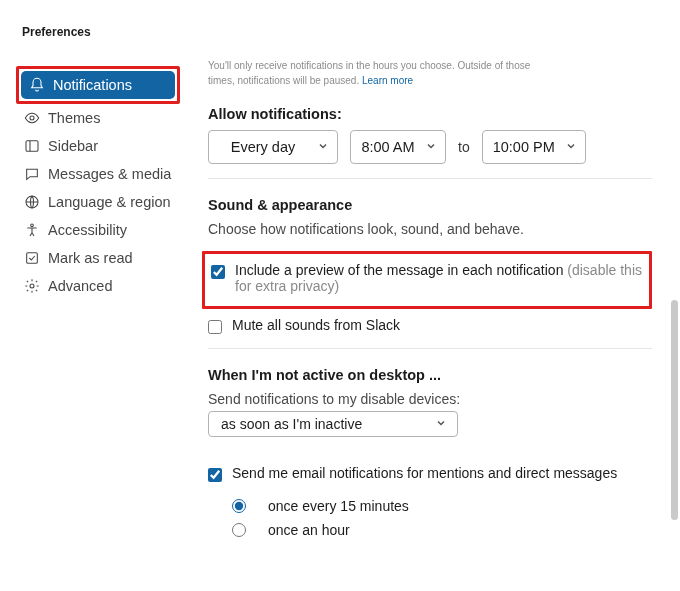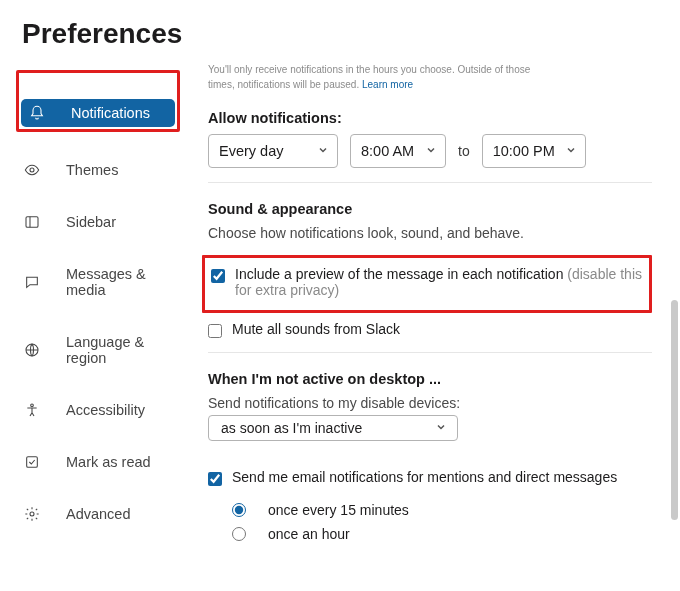--- a/index.html
+++ b/index.html
@@ -1,32 +1,32 @@
 <!DOCTYPE html>
 <html><head>
   <meta charset="utf-8">
   <style>
     * { box-sizing: border-box; margin: 0; padding: 0; }
     body { font-family: -apple-system, BlinkMacSystemFont, "Segoe UI", Helvetica, Arial, sans-serif; font-size: 14px; color: #1d1c1d; width: 680px; height: 591px; overflow: hidden; position: relative; background: #fff; }
     .header { display: flex; align-items: center; justify-content: space-between; padding: 18px 22px 10px 22px; }
-    .title { font-size: 28px; font-weight: 800; }
+    .title { font-size: 12px; font-weight: 800; }
     .close { font-size: 20px; color: #555; line-height: 1; cursor: pointer; padding: 4px; }
     .layout { display: flex; height: 540px; }
     .sidebar { width: 190px; padding: 10px 10px 0 16px; }
     .side-wrap { border: 3px solid #e01e1e; border-radius: 2px; padding: 2px; }
-    .nav-item { display: flex; align-items: center; gap: 26px; padding: 6px 8px; border-radius: 5px; color: #474747; cursor: pointer; font-size: 14.5px; margin-top: 24px; }
+    .nav-item { display: flex; align-items: center; gap: 8px; padding: 6px 8px; border-radius: 5px; color: #474747; cursor: pointer; font-size: 14.5px; }
     .nav-item.active { background: #1264a3; color: #ffffff; }
     .nav-icon { width: 16px; height: 16px; display: inline-flex; align-items: center; justify-content: center; }
     .nav-icon svg { width: 16px; height: 16px; stroke: currentColor; fill: none; stroke-width: 1.6; }
     .main { flex: 1; padding: 0 28px 0 18px; overflow: hidden; position: relative; }
     .faded-top { color: #8c8c8c; font-size: 10px; line-height: 1.5; margin-top: 2px; }
     .link { color: #1264a3; }
     .section-label { font-weight: 700; font-size: 14.5px; margin-top: 18px; margin-bottom: 8px; }
     .section-sub { color: #4a4a4a; font-size: 14px; margin-bottom: 14px; }
-    .row-selects { display: flex; align-items: center; gap: 12px; margin-bottom: 14px; }
+    .row-selects { display: flex; align-items: center; gap: 12px; margin-bottom: 14px; text-align: center; }
     .select { border: 1px solid #b3b3b3; border-radius: 4px; padding: 8px 30px 8px 10px; min-width: 96px; position: relative; font-size: 14.5px; background: #fff; cursor: pointer; }
     .select .chev { position: absolute; right: 8px; top: 50%; transform: translateY(-50%); }
     .to { color: #3a3a3a; }
     hr.div { border: 0; border-top: 1px solid #e6e6e6; margin: 12px 0 18px 0; }
     .check-row { display: flex; align-items: flex-start; gap: 10px; padding: 2px 0; }
     .cbox { width: 14px; height: 14px; margin-top: 3px; accent-color: #1264a3; flex-shrink: 0; }
     .muted { color: #8a8a8a; }
     .highlight-box { border: 3px solid #e01e1e; padding: 6px 6px 10px 6px; margin: 4px 0 6px -6px; border-radius: 1px; }
     .radio-group { margin-left: 24px; margin-top: 10px; }
     .radio-row { display: flex; align-items: center; gap: 22px; padding: 4px 0; }

